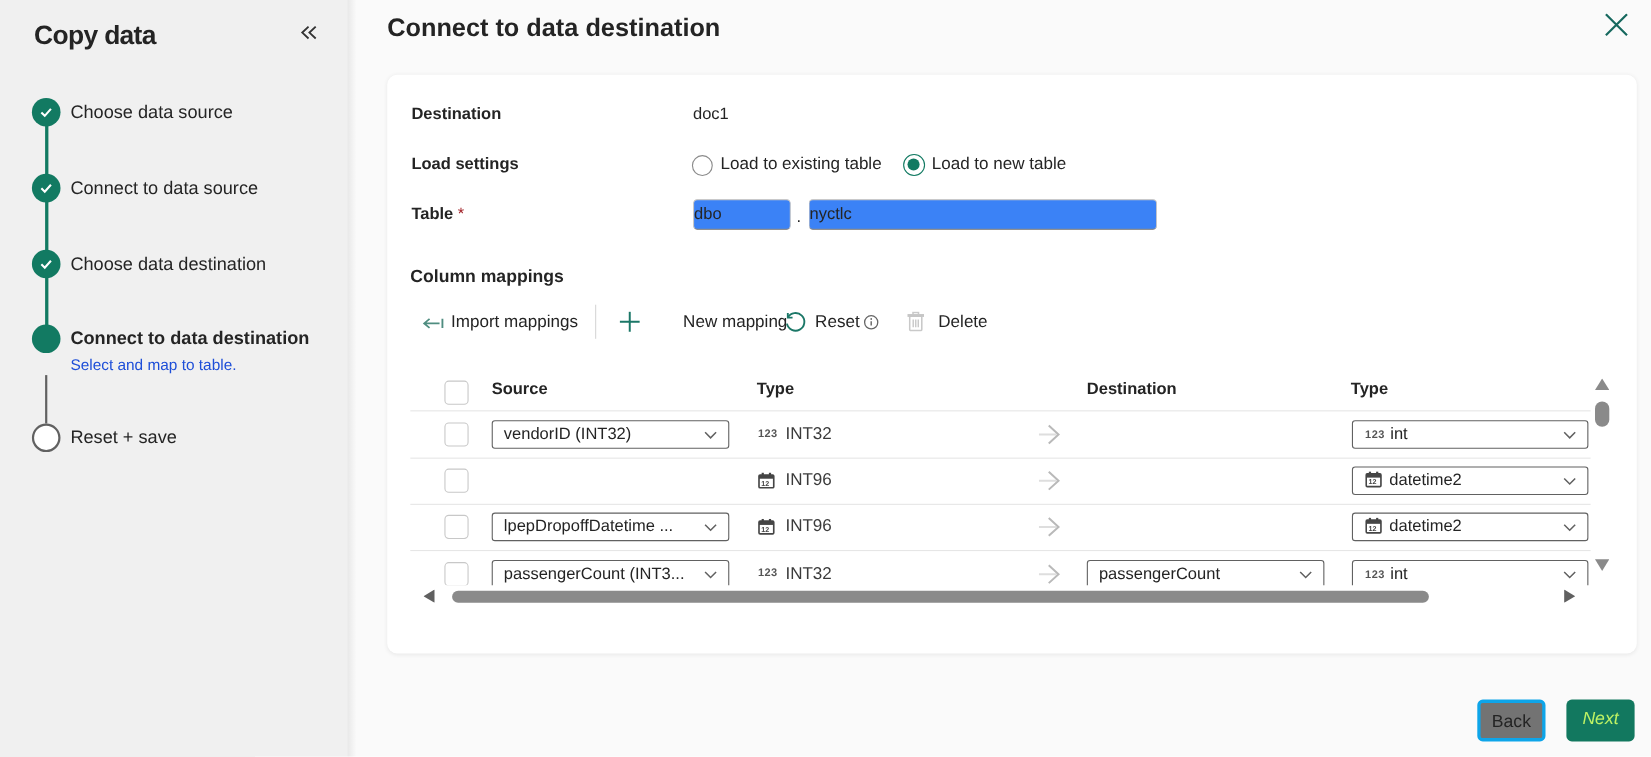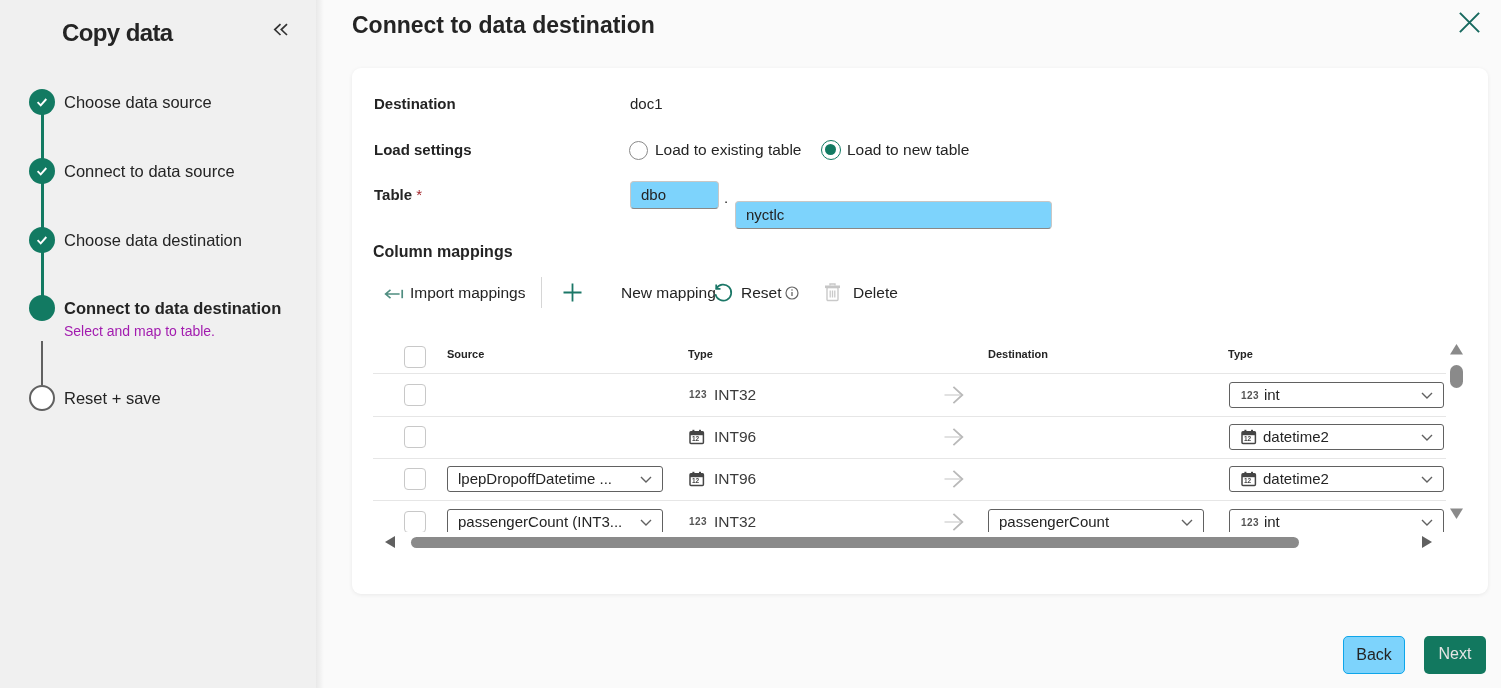--- a/index.html
+++ b/index.html
@@ -15,42 +15,42 @@
   .done   { background:#127a62; }
   .line   { position:absolute; left:40.5px; width:3px; background:#127a62; }
   .lineg  { position:absolute; left:41px; width:2px; background:#616161; }
   .steplbl{ position:absolute; left:64px; font-size:16.5px; height:20px; line-height:20px; white-space:nowrap; }
   
   #card { position:absolute; left:352px; top:68px; width:1136px; height:526px; background:#fff;
           border-radius:9px; box-shadow:0 1px 4px rgba(0,0,0,0.07); }
   .blbl { position:absolute; font-weight:bold; font-size:15px; height:20px; line-height:20px; white-space:nowrap; }
   .val  { position:absolute; font-size:15px; height:20px; line-height:20px; white-space:nowrap; }
   .inp  { position:absolute; height:28px; border:1px solid #c9c7c5; border-bottom-color:#8a8886; border-radius:4px;
-          background:#7dd3fc; font-size:15px; line-height:26px; padding-left:10px; }
+          background:#3b82f6; font-size:15px; line-height:26px; }
   .radio-o { position:absolute; width:19px; height:19px; border:1px solid #8a8a8a; border-radius:50%; background:#fff; }
   .radio-s { position:absolute; width:20px; height:20px; border:1.5px solid #127a62; border-radius:50%; background:#fff; }
   .radio-s::after { content:""; position:absolute; left:3px; top:3px; width:11px; height:11px; border-radius:50%; background:#127a62; }
   .rlbl { position:absolute; font-size:15.5px; height:20px; line-height:20px; white-space:nowrap; }
   .tbtxt { position:absolute; font-size:15.5px; height:20px; line-height:20px; white-space:nowrap; color:#242424; }
   .icon { position:absolute; }
   .cb { position:absolute; width:22px; height:22px; border:1px solid #c8c8c8; border-radius:4px; background:#fff; }
-  .hdr { position:absolute; font-weight:bold; font-size:11px; height:20px; line-height:20px; }
+  .hdr { position:absolute; font-weight:bold; font-size:15px; height:20px; line-height:20px; }
   .sep { position:absolute; left:373px; width:1073px; height:1px; background:#e6e6e6; }
   .sel { position:absolute; height:26px; border:1px solid #616161; border-radius:3px; background:#fff;
          font-size:15px; line-height:24px; padding-left:10px; white-space:nowrap; overflow:hidden; }
   .typetx { position:absolute; font-size:15.5px; height:20px; line-height:20px; color:#3b3b3b; white-space:nowrap; }
   .num123 { position:absolute; font-size:10px; font-weight:bold; color:#555; height:12px; line-height:12px; letter-spacing:0.4px; }
   .btn { position:absolute; width:62px; height:38px; border-radius:5px; font-size:16px; text-align:center; line-height:36px; }
 </style>
 </head>
 <body>
 <div id="page">
 
   <div id="sidebar">
-    <div style="position:absolute;left:31px;top:20px;font-size:24px;line-height:26px;font-weight:bold;letter-spacing:-0.6px;margin-left:31px;">Copy data</div>
+    <div style="position:absolute;left:31px;top:20px;font-size:24px;line-height:26px;font-weight:bold;letter-spacing:-0.6px;">Copy data</div>
     <svg class="icon" style="left:273px;top:23px" width="16" height="14" viewBox="0 0 16 14">
       <path d="M7.5 1.2 L1.8 6.6 L7.5 12" fill="none" stroke="#333" stroke-width="1.7"></path>
       <path d="M14 1.2 L8.3 6.6 L14 12" fill="none" stroke="#333" stroke-width="1.7"></path>
     </svg>
 
     <div class="line" style="top:114px;height:45px;"></div>
     <div class="line" style="top:183px;height:45px;"></div>
     <div class="line" style="top:252px;height:44px;"></div>
     <div class="lineg" style="top:341px;height:44px;"></div>
 
@@ -67,21 +67,21 @@
         <path d="M4.6 9.2 L7.7 12.3 L13.3 6" fill="none" stroke="#fff" stroke-width="1.9"></path>
       </svg>
     <svg class="icon" style="left:33px;top:231px" width="18" height="18" viewBox="0 0 18 18">
         <path d="M4.6 9.2 L7.7 12.3 L13.3 6" fill="none" stroke="#fff" stroke-width="1.9"></path>
       </svg>
 
     <div class="steplbl" style="top:91.5px;">Choose data source</div>
     <div class="steplbl" style="top:160.5px;">Connect to data source</div>
     <div class="steplbl" style="top:229.5px;">Choose data destination</div>
     <div class="steplbl" style="top:298px;font-weight:bold;">Connect to data destination</div>
-    <div class="steplbl" style="top:321px;font-size:14px;color:#a21caf;">Select and map to table.</div>
+    <div class="steplbl" style="top:321px;font-size:14px;color:#1d4ed8;">Select and map to table.</div>
     <div class="steplbl" style="top:388px;">Reset + save</div>
   </div>
   <div id="shadow"></div>
 
   <div style="position:absolute;left:352px;top:12px;font-size:23px;font-weight:bold;">Connect to data destination</div>
   <svg class="icon" style="left:1459px;top:12px" width="21" height="21" viewBox="0 0 21 21">
     <path d="M0.9 0.9 L20.1 20.1 M20.1 0.9 L0.9 20.1" stroke="#17695f" stroke-width="2"></path>
   </svg>
 
   <div id="card"></div>
@@ -91,21 +91,21 @@
 
   <div class="blbl" style="left:374px;top:140px;">Load settings</div>
   <div class="radio-o" style="left:629px;top:141px;"></div>
   <div class="rlbl" style="left:655px;top:140px;">Load to existing table</div>
   <div class="radio-s" style="left:821px;top:140px;"></div>
   <div class="rlbl" style="left:847px;top:140px;">Load to new table</div>
 
   <div class="blbl" style="left:374px;top:185px;">Table <span style="color:#a4262c;font-weight:normal;">*</span></div>
   <div class="inp" style="left:630px;top:181px;width:89px;">dbo</div>
   <div class="val" style="left:724px;top:188px;">.</div>
-  <div class="inp" style="left:735px;top:181px;width:317px;margin-top:20px;">nyctlc</div>
+  <div class="inp" style="left:735px;top:181px;width:317px;">nyctlc</div>
 
   <div class="blbl" style="left:373px;top:242px;font-size:16px;">Column mappings</div>
 
   <svg class="icon" style="left:384px;top:284px" width="21" height="20" viewBox="0 0 21 20">
     <path d="M2.0 10 L15.6 10 M6.5 5.9 L1.6 10 L6.5 14.1" fill="none" stroke="#4f8d80" stroke-width="1.6"></path>
     <path d="M18.2 5.8 L18.2 14.2" fill="none" stroke="#4f8d80" stroke-width="1.7"></path>
   </svg>
   <div class="tbtxt" style="left:410px;top:283px;">Import mappings</div>
   <div class="abs" style="left:541px;top:277px;width:1px;height:31px;background:#d6d6d6;"></div>
   <svg class="icon" style="left:563px;top:283px" width="19" height="19" viewBox="0 0 19 19">
@@ -135,20 +135,23 @@
   <div class="hdr" style="left:688px;top:344px;">Type</div>
   <div class="hdr" style="left:988px;top:344px;">Destination</div>
   <div class="hdr" style="left:1228px;top:344px;">Type</div>
   <div class="sep" style="top:373px;"></div>
   <div class="sep" style="top:416px;"></div>
   <div class="sep" style="top:458px;"></div>
   <div class="sep" style="top:500px;"></div>
 
   <div id="rows" class="abs" style="left:352px;top:374px;width:1110px;height:158px;overflow:hidden;">
     <div class="cb" style="left:52px;top:9.7px;"></div>
+    <div class="sel" style="left:95px;top:7.7px;width:216px;">vendorID (INT32)<svg style="position:absolute;right:10px;top:9px" width="12" height="8" viewBox="0 0 12 8">
+          <path d="M1 1 L6 6 L11 1" fill="none" stroke="#616161" stroke-width="1.4"></path>
+        </svg></div>
     <div class="num123" style="left:337px;top:14.7px;">123</div>
     <div class="typetx" style="left:362px;top:10.7px;">INT32</div>
     <svg class="icon" style="left:592px;top:10.7px" width="20" height="20" viewBox="0 0 20 20">
         <path d="M0.5 10 L16.5 10" stroke="#dedede" stroke-width="1.8"></path>
         <path d="M9.4 1.9 L18.3 10 L9.4 18.1" fill="none" stroke="#b9b9b9" stroke-width="1.8"></path>
       </svg>
     <div class="sel" style="left:877px;top:7.7px;width:215px;padding-left:11px;"><span style="font-size:10px;font-weight:bold;color:#555;letter-spacing:0.4px;vertical-align:1px;">123</span><span style="margin-left:5px;">int</span><svg style="position:absolute;right:10px;top:9px" width="12" height="8" viewBox="0 0 12 8">
           <path d="M1 1 L6 6 L11 1" fill="none" stroke="#616161" stroke-width="1.4"></path>
         </svg></div>
     <div class="cb" style="left:52px;top:52px;"></div>
@@ -225,16 +228,16 @@
     </svg>
 
   <svg class="icon" style="left:1450px;top:344px" width="13" height="11" viewBox="0 0 13 11">
       <path d="M0 10.5 L13 10.5 L6.5 0 Z" fill="#8a8a8a"></path>
     </svg>
   <div class="abs" style="left:1450px;top:365px;width:13px;height:23px;border-radius:7px;background:#8a8a8a;"></div>
   <svg class="icon" style="left:1450px;top:508px" width="13" height="11" viewBox="0 0 13 11">
       <path d="M0 0.5 L13 0.5 L6.5 11 Z" fill="#8a8a8a"></path>
     </svg>
 
-  <div class="btn" style="left:1343px;top:636px;background:#7dd3fc;border:1px solid #0ea5e9;">Back</div>
-  <div class="btn" style="left:1424px;top:636px;background:#12785f;color:#e5e5e5;">Next</div>
+  <div class="btn" style="left:1343px;top:636px;background:#737373;border:3px solid #0ea5e9;">Back</div>
+  <div class="btn" style="left:1424px;top:636px;background:#12785f;color:#bef264;font-style:italic;">Next</div>
 
 </div>
 
 </body></html>

